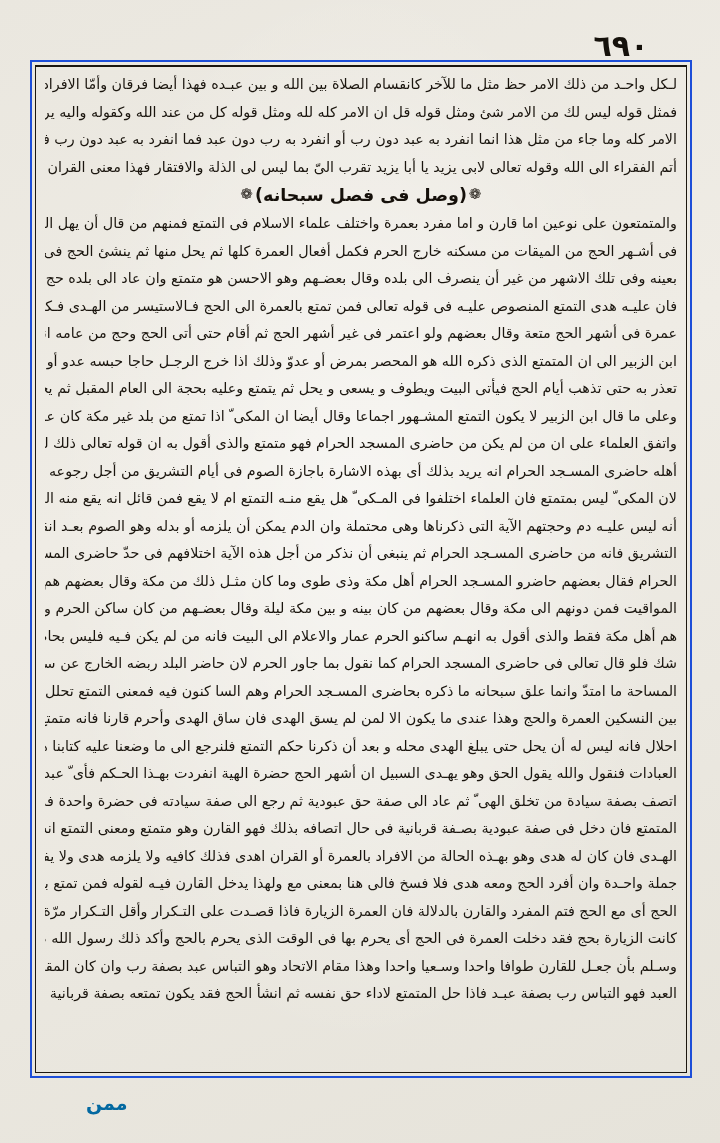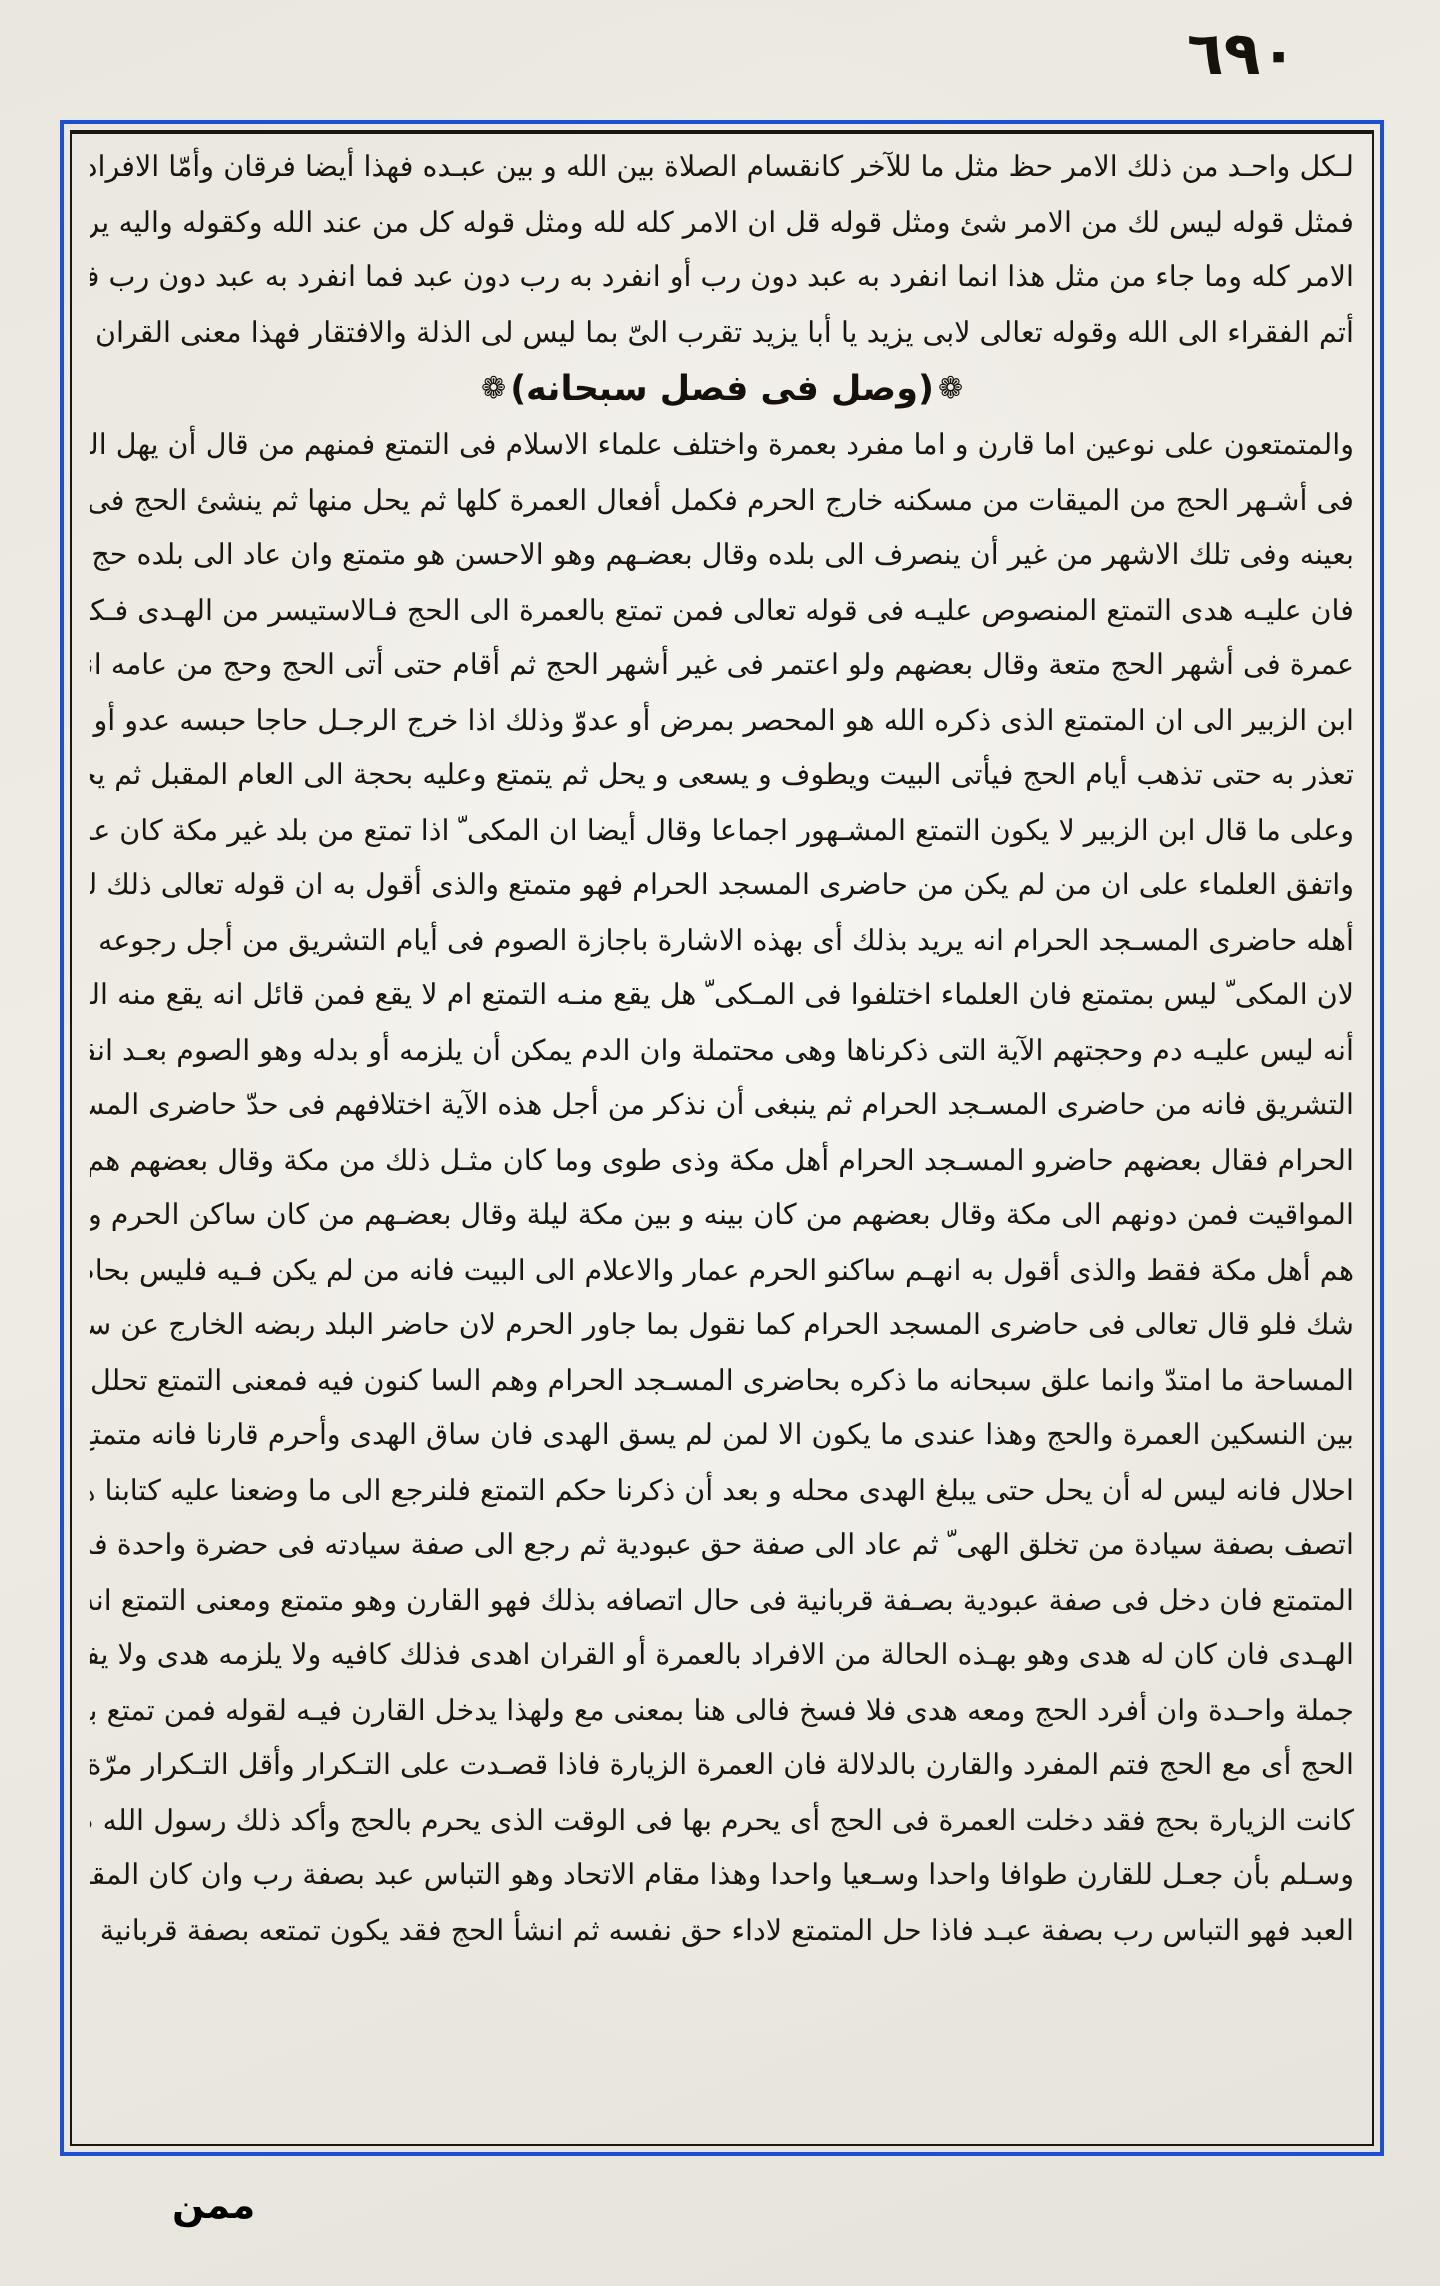--- a/index.html
+++ b/index.html
@@ -12,21 +12,21 @@
   body {
     position: relative;
     background:
       radial-gradient(ellipse at 50% 45%, rgba(255,255,255,0.55) 0%, rgba(255,255,255,0) 60%),
       linear-gradient(160deg, #eae7df 0%, #efece5 40%, #e6e3da 100%);
     font-family: "DejaVu Sans", sans-serif;
     color: #17130d;
   }
   .page-number {
     position: absolute;
-    top: 10px;
+    top: 28px;
     left: 578px;
     width: 86px;
     text-align: center;
     font-size: 30px;
     font-weight: bold;
     letter-spacing: 2px;
     color: #15110b;
   }
   .text-frame {
     position: absolute;
@@ -80,21 +80,21 @@
     position: relative;
     top: -1px;
   }
   .catchword {
     position: absolute;
     top: 1092px;
     left: 86px;
     font-size: 19px;
     font-weight: bold;
     direction: rtl;
-    color: #000000;
+    color: #0369a1;
     text-align: right;
   }
 </style>
 </head>
 <body>
 
 <div class="page-number">٦٩٠</div>
 
 <div class="text-frame">
   <div class="text-frame-inner">
@@ -126,20 +126,21 @@
         <div class="text-line">لان المكى ّ ليس بمتمتع فان العلماء اختلفوا فى المـكى ّ هل يقع منـه التمتع ام لا يقع فمن قائل انه يقع منه التمتع واتفقوا</div>
         <div class="text-line">أنه ليس عليـه دم وحجتهم الآية التى ذكرناها وهى محتملة وان الدم يمكن أن يلزمه أو بدله وهو الصوم بعـد انقضاء أيام</div>
         <div class="text-line">التشريق فانه من حاضرى المسـجد الحرام ثم ينبغى أن نذكر من أجل هذه الآية اختلافهم فى حدّ حاضرى المسـجد</div>
         <div class="text-line">الحرام فقال بعضهم حاضرو المسـجد الحرام أهل مكة وذى طوى وما كان مثـل ذلك من مكة وقال بعضهم هم أهل</div>
         <div class="text-line">المواقيت فمن دونهم الى مكة وقال بعضهم من كان بينه و بين مكة ليلة وقال بعضـهم من كان ساكن الحرم وقال بعضـهم</div>
         <div class="text-line">هم أهل مكة فقط والذى أقول به انهـم ساكنو الحرم عمار والاعلام الى البيت فانه من لم يكن فـيه فليس بحاضر بلا</div>
         <div class="text-line">شك فلو قال تعالى فى حاضرى المسجد الحرام كما نقول بما جاور الحرم لان حاضر البلد ربضه الخارج عن سوره امتدّ فى</div>
         <div class="text-line">المساحة ما امتدّ وانما علق سبحانه ما ذكره بحاضرى المسـجد الحرام وهم السا كنون فيه فمعنى التمتع تحلل المحرّم</div>
         <div class="text-line">بين النسكين العمرة والحج وهذا عندى ما يكون الا لمن لم يسق الهدى فان ساق الهدى وأحرم قارنا فانه متمتع من غير</div>
         <div class="text-line">احلال فانه ليس له أن يحل حتى يبلغ الهدى محله و بعد أن ذكرنا حكم التمتع فلنرجع الى ما وضعنا عليه كتابنا هذا فى هذه</div>
+        <div class="text-line">العبادات فنقول والله يقول الحق وهو يهـدى السبيل ان أشهر الحج حضرة الهية انفردت بهـذا الحـكم فأى ّ عبد</div>
         <div class="text-line">اتصف بصفة سيادة من تخلق الهى ّ ثم عاد الى صفة حق عبودية ثم رجع الى صفة سيادته فى حضرة واحدة فذلك هو</div>
         <div class="text-line">المتمتع فان دخل فى صفة عبودية بصـفة قربانية فى حال اتصافه بذلك فهو القارن وهو متمتع ومعنى التمتع انه يلزمه حكم</div>
         <div class="text-line">الهـدى فان كان له هدى وهو بهـذه الحالة من الافراد بالعمرة أو القران اهدى فذلك كافيه ولا يلزمه هدى ولا يفسخ</div>
         <div class="text-line">جملة واحـدة وان أفرد الحج ومعه هدى فلا فسخ فالى هنا بمعنى مع ولهذا يدخل القارن فيـه لقوله فمن تمتع بالعمرة الى</div>
         <div class="text-line">الحج أى مع الحج فتم المفرد والقارن بالدلالة فان العمرة الزيارة فاذا قصـدت على التـكرار وأقل التـكرار مرّة ثانيـة</div>
         <div class="text-line">كانت الزيارة بحج فقد دخلت العمرة فى الحج أى يحرم بها فى الوقت الذى يحرم بالحج وأكد ذلك رسول الله صلى الله عليه</div>
         <div class="text-line">وسـلم بأن جعـل للقارن طوافا واحدا وسـعيا واحدا وهذا مقام الاتحاد وهو التباس عبد بصفة رب وان كان المقصود</div>
         <div class="text-line">العبد فهو التباس رب بصفة عبـد فاذا حل المتمتع لاداء حق نفسه ثم انشأ الحج فقد يكون تمتعه بصفة قربانية ان كان</div>
       </div>
 

